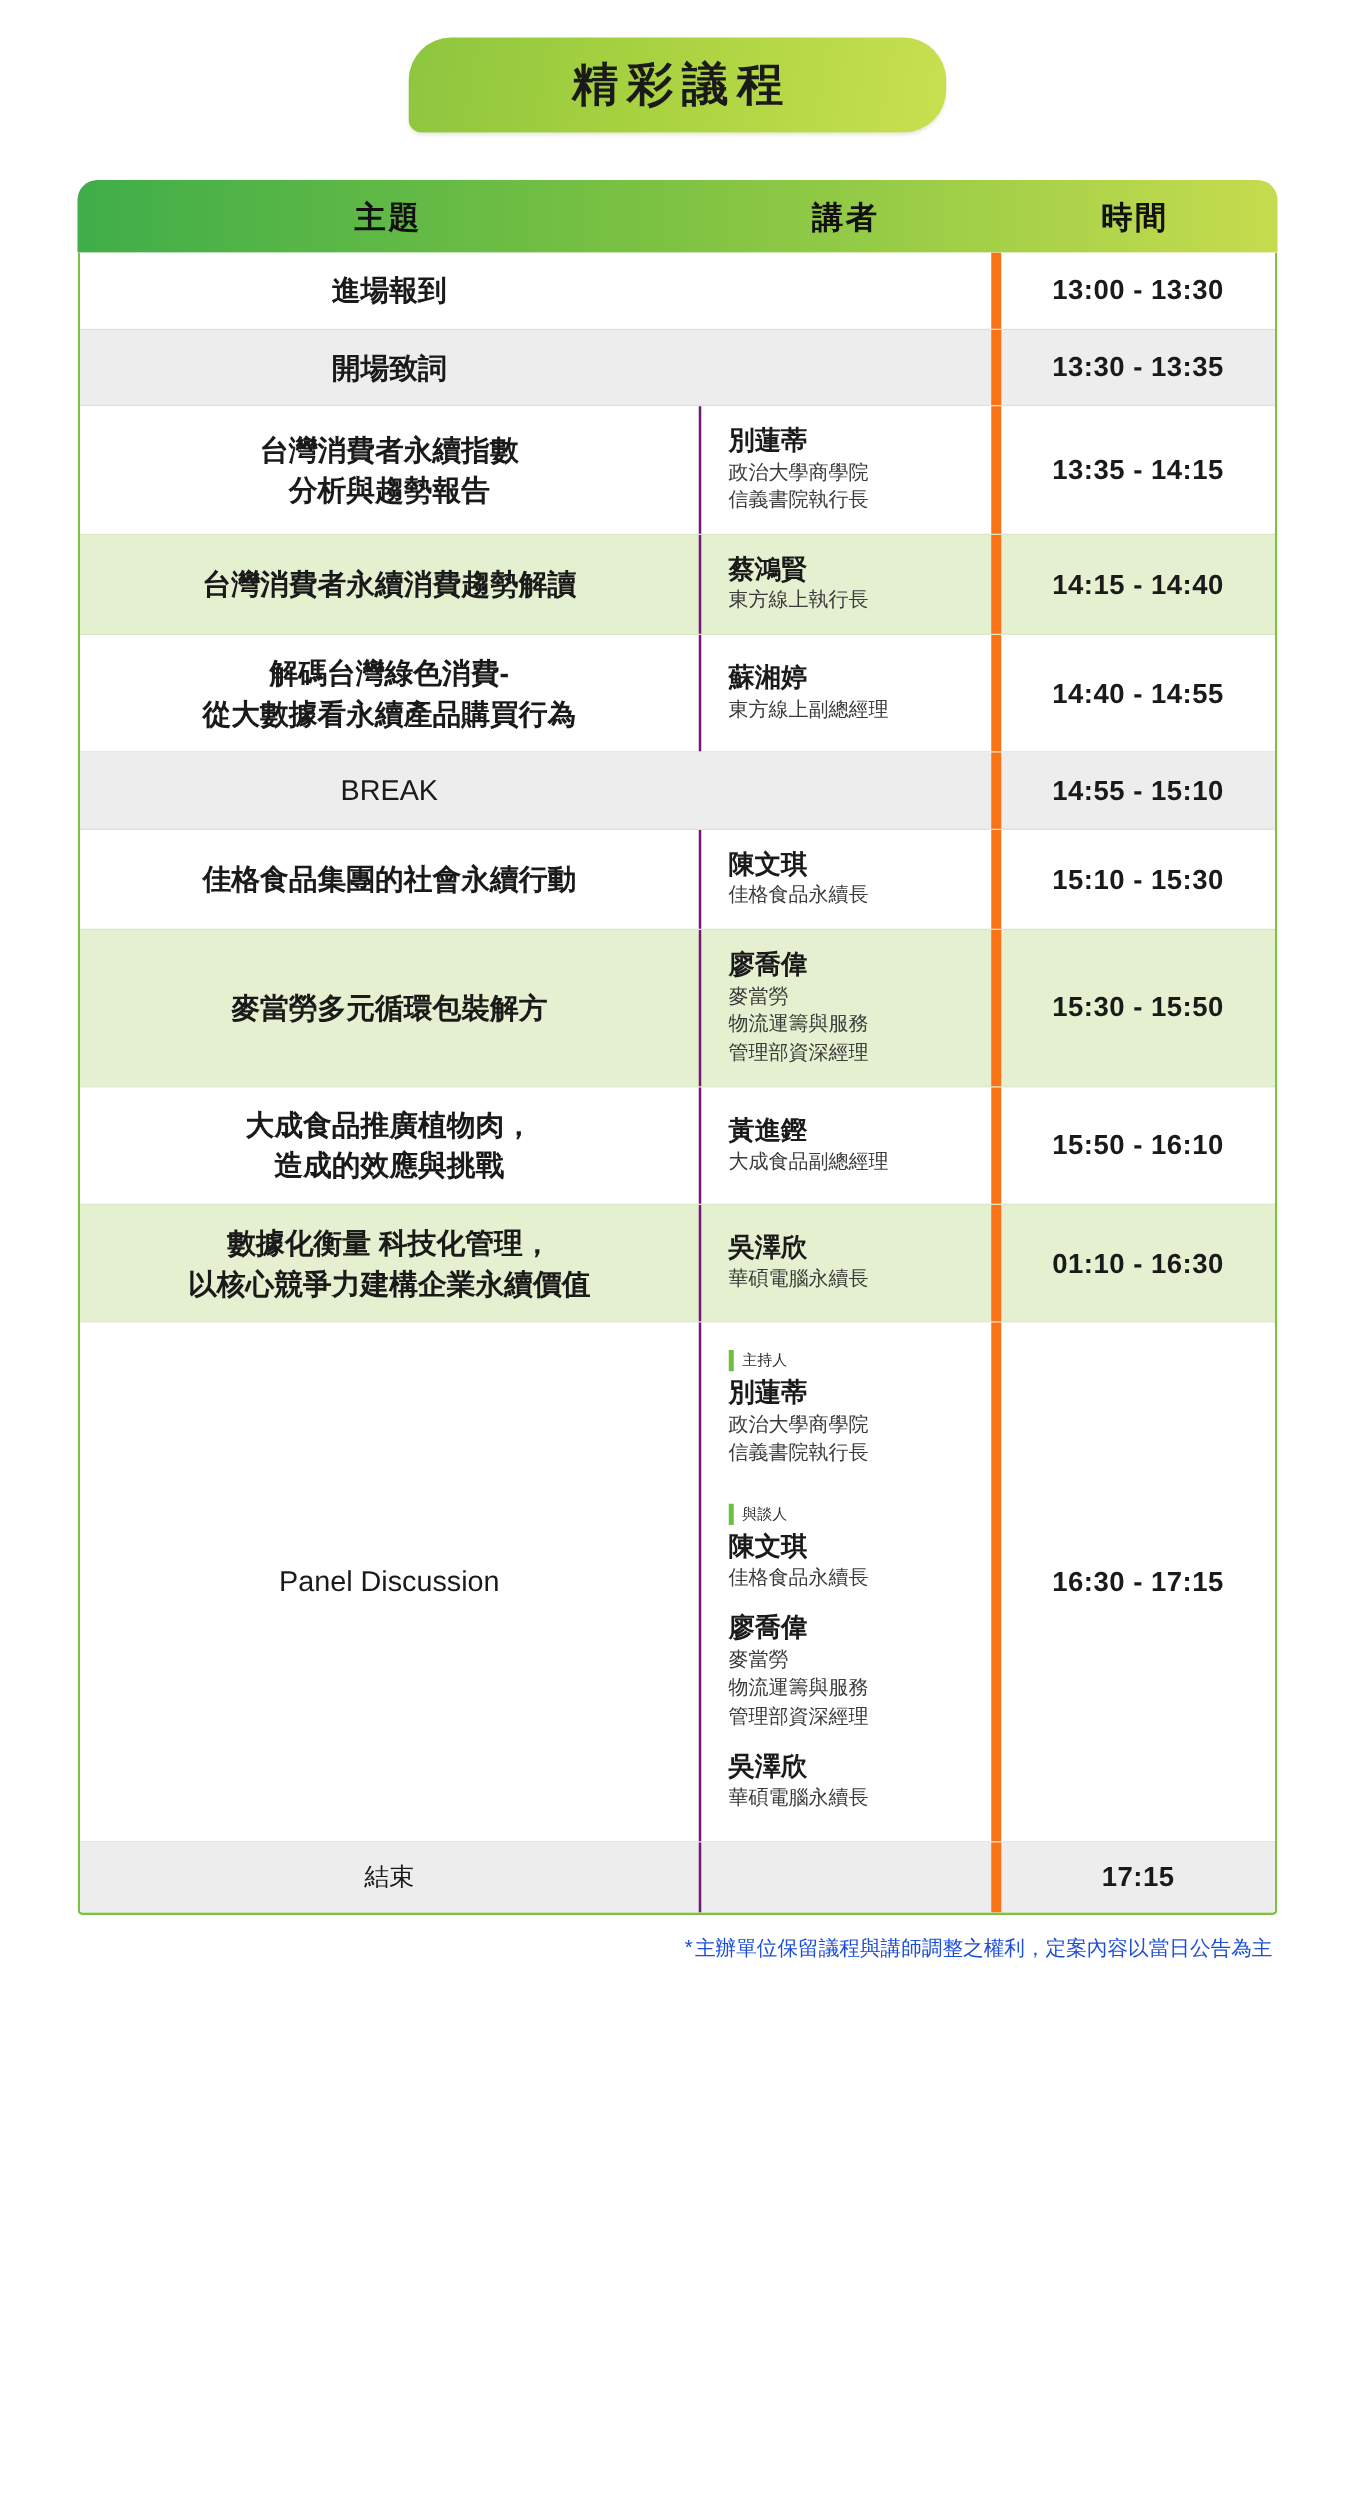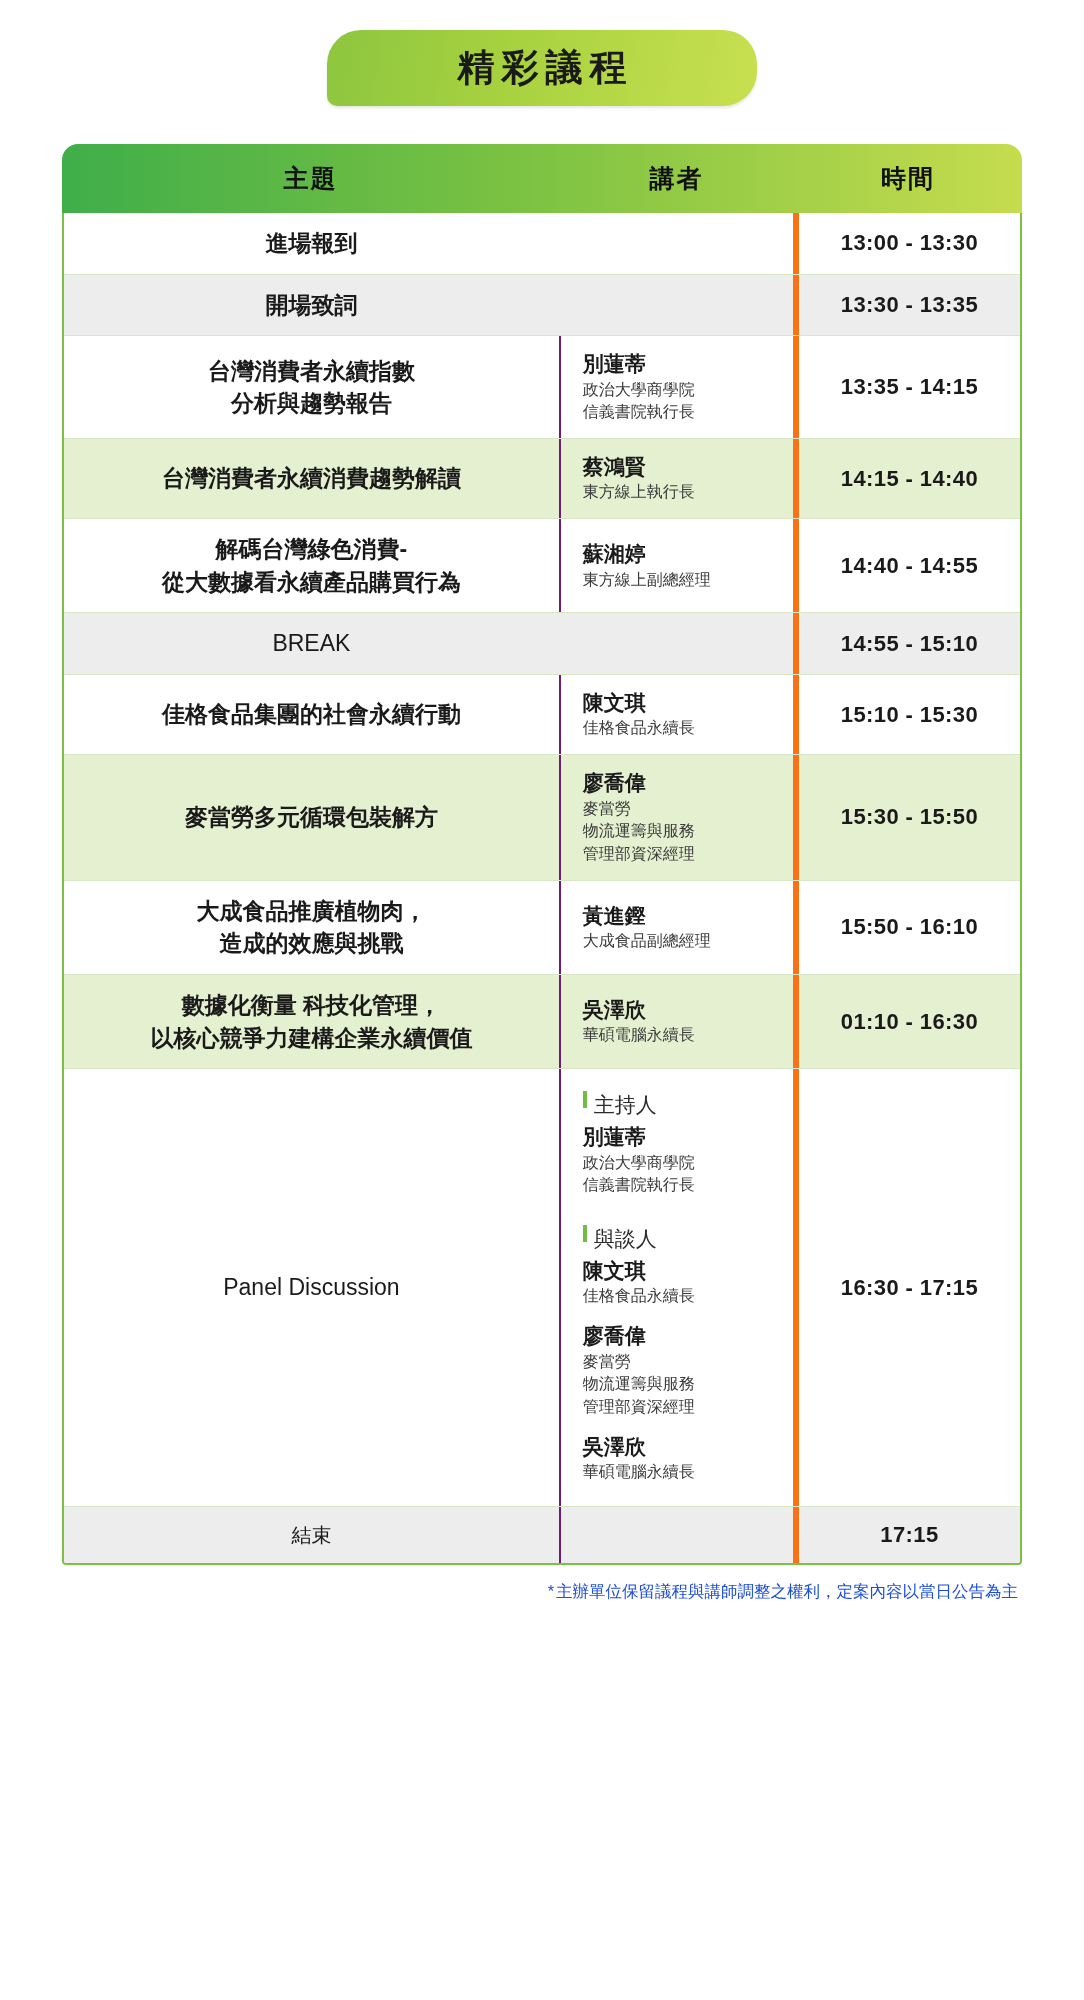--- a/index.html
+++ b/index.html
@@ -41,21 +41,21 @@
     text-indent: 7px;
   }
 
   
   .table-outer {
     width: 960px;
     margin: 38px auto 0 auto;
   }
   .head-row {
     display: flex;
-    height: 69px;
+    height: 58px;
     border-radius: 16px 16px 0 0;
     overflow: hidden;
     background: linear-gradient(90deg, #3fae49 0%, #7cc242 48%, #c6dc4e 100%);
   }
   .head-cell {
     display: flex;
     align-items: center;
     justify-content: center;
     color: #111;
     font-size: 25px;
@@ -110,42 +110,42 @@
   }
   .cell.speaker.no-divider { border-left: 2px solid transparent; }
   .cell.time {
     width: 228px;
     align-items: center;
     justify-content: center;
     text-align: center;
     font-size: 22px;
     font-weight: bold;
     color: #1a1a1a;
-    border-left: 6px solid #f97316;
+    border-left: 8px solid #f97316;
     letter-spacing: 0.4px;
   }
 
   .sp-name {
     font-size: 21px;
     font-weight: bold;
     color: #1a1a1a;
     line-height: 1.35;
   }
   .sp-title {
     font-size: 16px;
     color: #3b3b3b;
     line-height: 1.42;
   }
   .sp-block { margin-bottom: 14px; }
   .sp-block:last-child { margin-bottom: 0; }
 
   .role-tag {
     display: flex;
-    align-items: flex-start;
-    font-size: 21px;
+    align-items: flex-end;
+    font-size: 12px;
     color: #2c2c2c;
     margin-bottom: 4px;
   }
   .role-bar {
     display: inline-block;
     width: 4px;
     height: 17px;
     background: #6fbe44;
     margin-right: 7px;
   }

